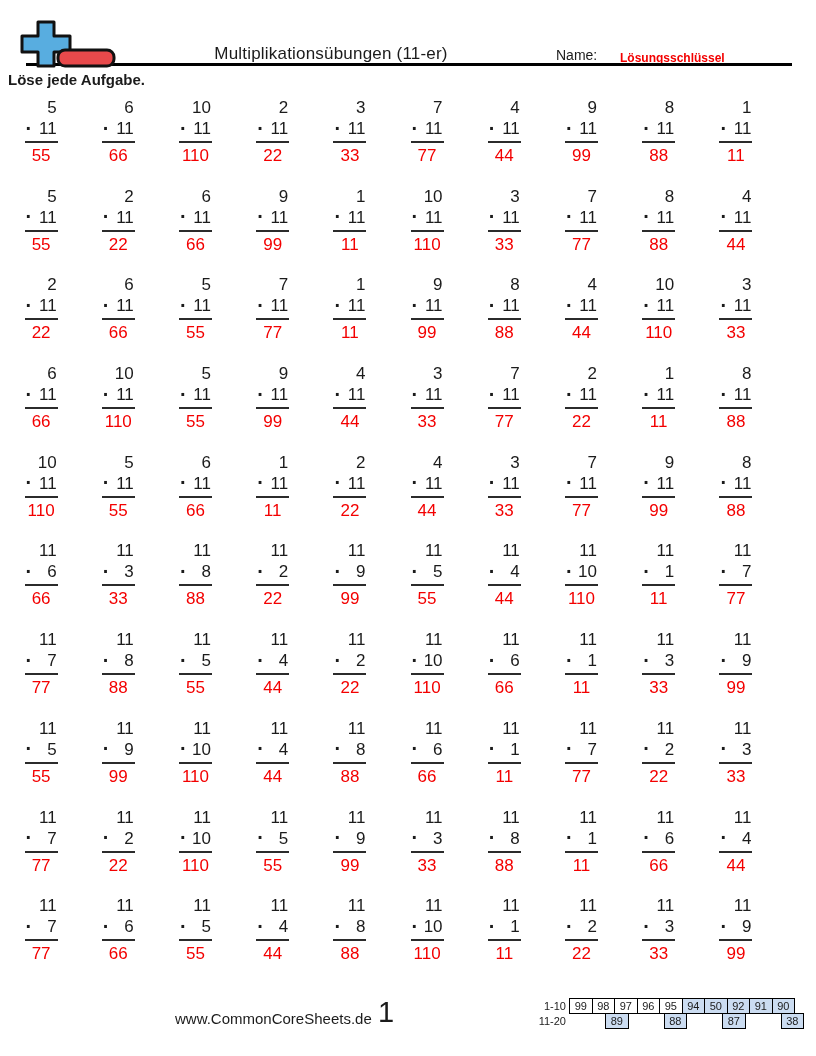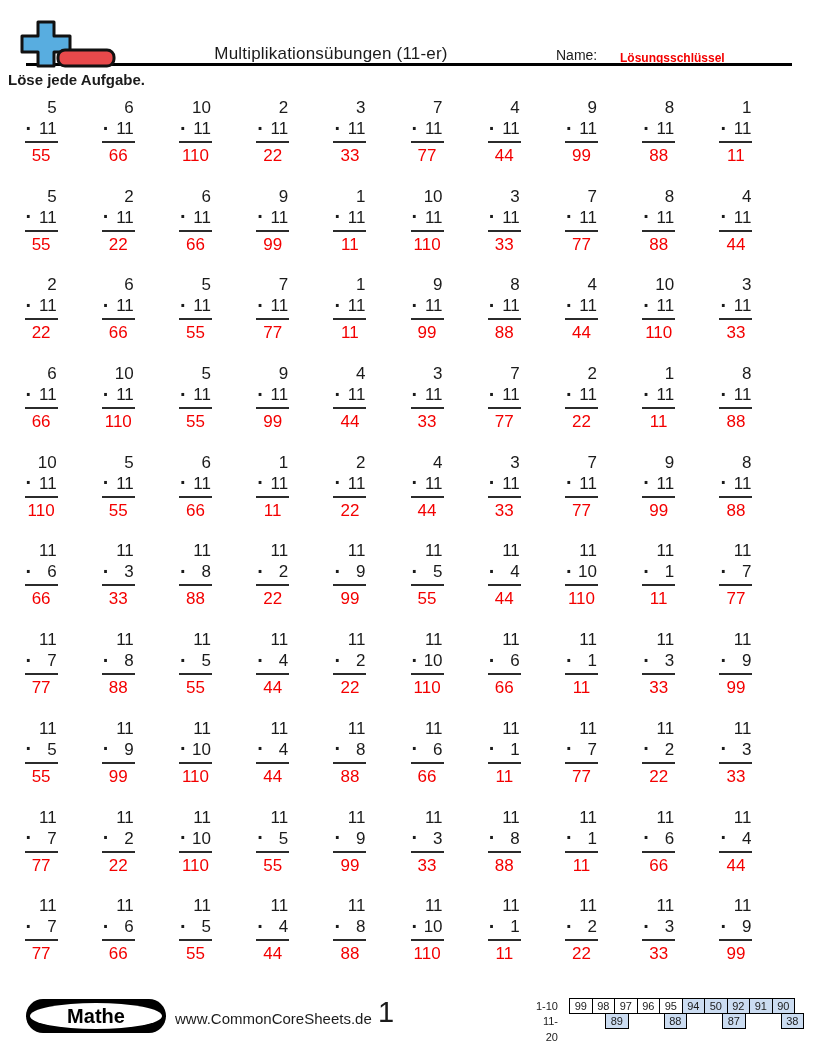--- a/index.html
+++ b/index.html
@@ -35,21 +35,21 @@
   .pill { position:absolute; left:26px; top:4px; width:140px; height:34px;
     background:#000; border-radius:17px; }
   .pill-oval { position:absolute; left:4px; top:4px; right:4px; bottom:4px;
     background:#fff; border-radius:50%; display:flex; align-items:center; justify-content:center;
     font-size:20px; font-weight:700; color:#000; }
   .site { position:absolute; left:175px; top:15px; font-size:15px; }
   .page-num { position:absolute; left:378px; top:1px; font-size:29px; }
   .score-table { position:absolute; left:532px; top:3px; }
   .score-row { display:flex; }
   .score-row + .score-row { margin-top:-1px;gap:36px; }
-  .score-label { width:38px; text-align:right; padding-right:12px; font-size:11px; line-height:16px; }
+  .score-label { width:38px; text-align:right; padding-right:4px; font-size:11px; line-height:16px; }
   .score-cell { width:23.5px; height:16px; border:1px solid #000; margin-left:-1px;
     font-size:11px; line-height:14px; text-align:center; background:#fff; }
   .score-cell:first-of-type { margin-left:0; }
   .score-cell.shaded { background:var(--score-shade,#cbdcf1); }
 </style>
 </head>
 <body>
 
 <div class="page">
 
@@ -1361,23 +1361,20 @@
           <span class="dot">·</span>
           <span class="mul">9</span>
         </div>
       </div>
       <div class="answer">99</div>
     </div>
   </div>
 </div>
 
   <div class="footer">
-    <div class="pill">
-      <div class="pill-oval">Mathe</div>
-    </div>
     <div class="site">www.CommonCoreSheets.de</div>
     <div class="page-num">1</div>
     <div class="score-table" id="score-table">
         <div class="score-row">
           <div class="score-label">1-10</div>
           <div class="score-cell">99</div>
           <div class="score-cell">98</div>
           <div class="score-cell">97</div>
           <div class="score-cell">96</div>
           <div class="score-cell">95</div>

